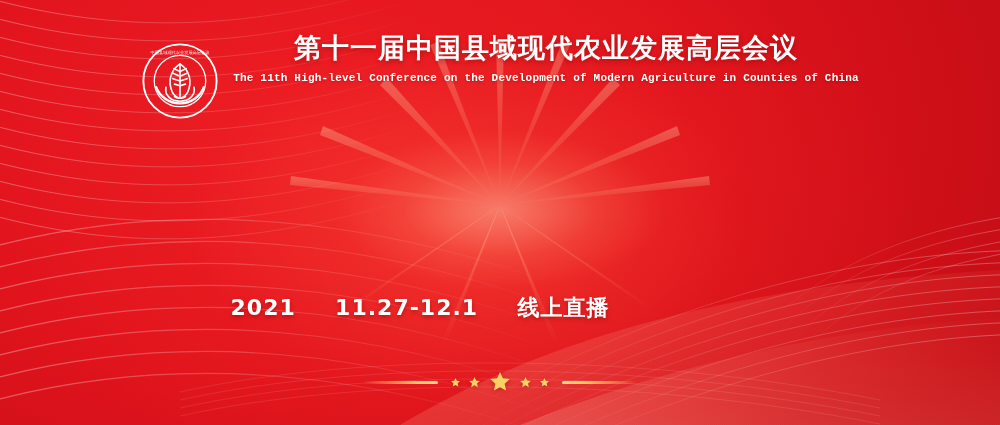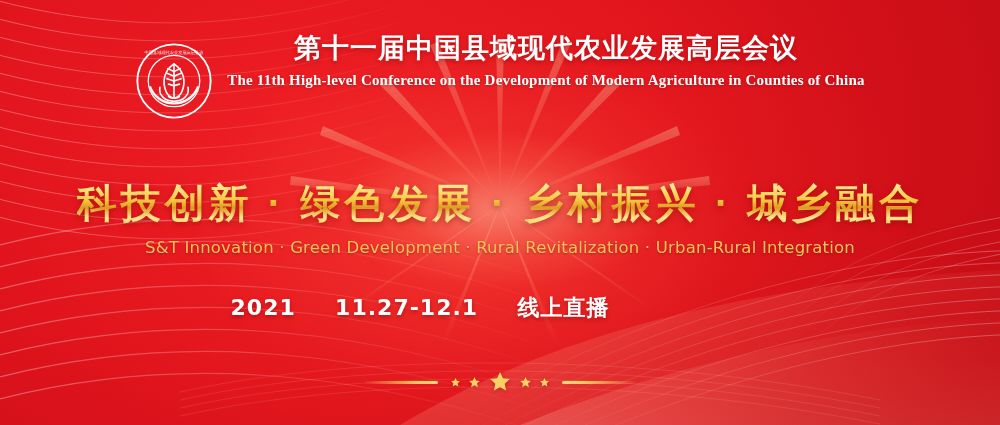--- a/index.html
+++ b/index.html
@@ -43,22 +43,22 @@
   .headtext{ display:flex; flex-direction:column; align-items:center; }
 
   .title{
     font-family:Liberation Serif, serif;
     font-size:27px; font-weight:700; color:#ffffff;
     letter-spacing:1px; line-height:1.08;
     white-space:nowrap;
     text-shadow:0 2px 5px rgba(120,0,0,.45);
   }
   .subtitle{
-    font-family:Liberation Serif, serif;
-    font-size:15px; font-weight:700; color:#ffffff;
+    font-family:Liberation Mono, monospace;
+    font-size:11px; font-weight:700; color:#ffffff;
     letter-spacing:.2px; margin-top:9px; white-space:nowrap;
     text-shadow:0 1px 3px rgba(120,0,0,.4);
   }
 
   
   .slogan-wrap{ position:absolute; left:0; top:176px; width:1000px; text-align:center; }
   .slogan-cn{
     display:inline-block;
     font-family:"Liberation Sans", sans-serif;
     font-size:40px; font-weight:700; letter-spacing:4px; white-space:nowrap;
@@ -234,24 +234,20 @@
         </g>
       </svg>
     </div>
 
     <div class="headtext">
       <div class="title">第十一届中国县域现代农业发展高层会议</div>
       <div class="subtitle">The 11th High-level Conference on the Development of Modern Agriculture in Counties of China</div>
     </div>
   </div>
 
-  <div class="slogan-wrap">
-    <div class="slogan-cn">科技创新 · 绿色发展 · 乡村振兴 · 城乡融合</div>
-    <div class="slogan-en">S&amp;T Innovation · Green Development · Rural Revitalization · Urban-Rural Integration</div>
-  </div>
 
   <div class="dateline">
     <span>2021</span>
     <span class="gap"></span>
     <span>11.27-12.1</span>
     <span class="gap"></span>
     <span>线上直播</span>
   </div>
 
   <div class="ornament">

